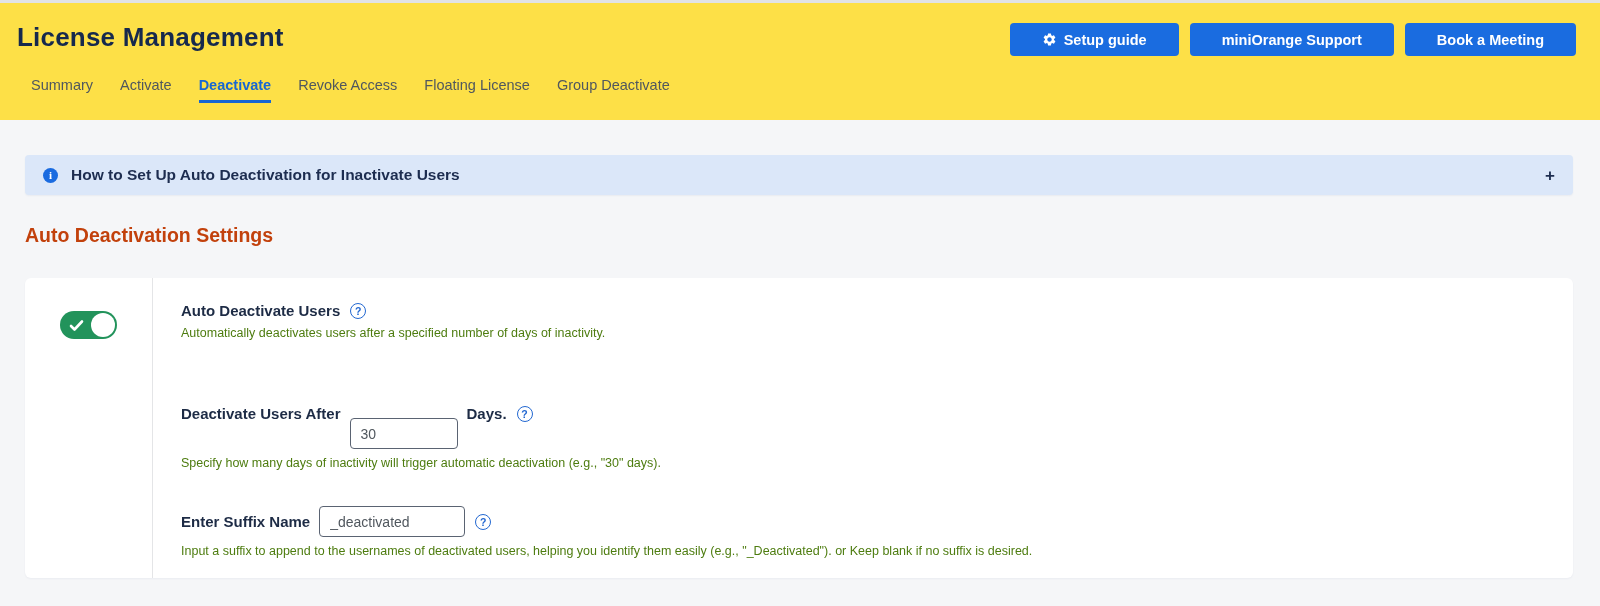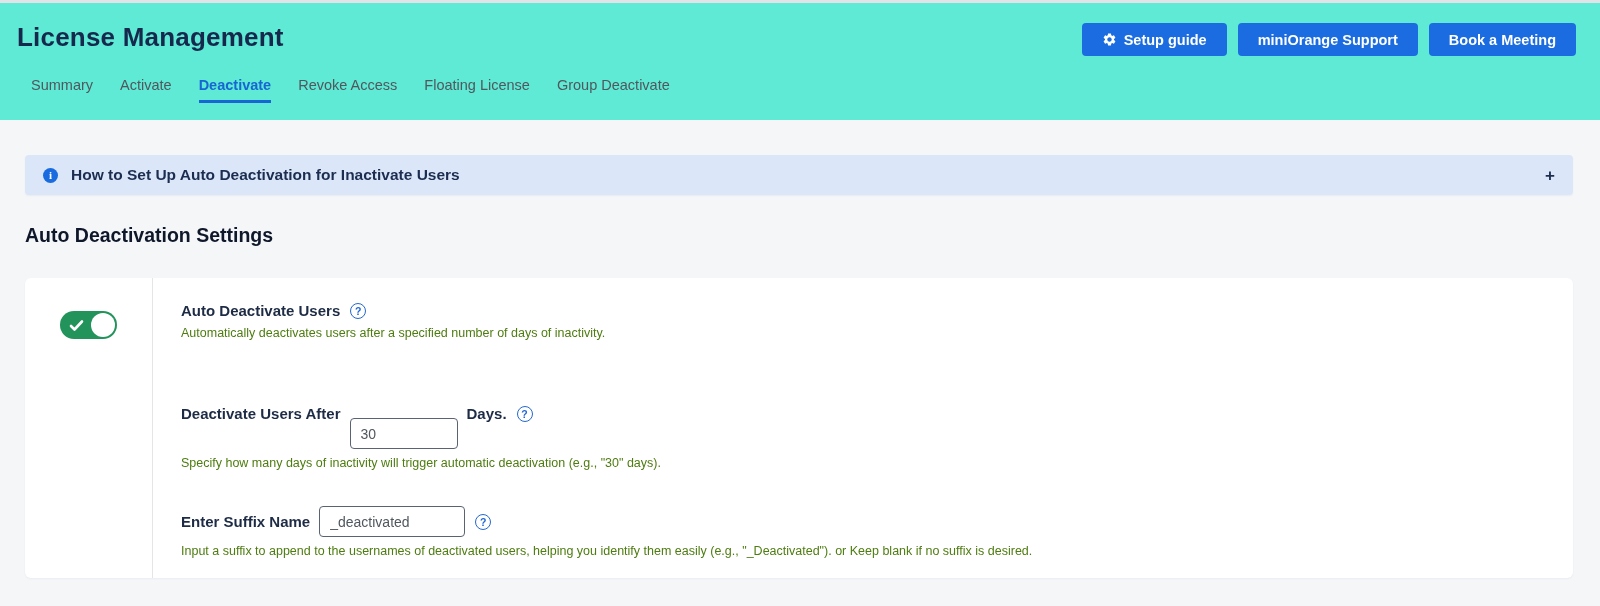--- a/index.html
+++ b/index.html
@@ -6,35 +6,35 @@
   html, body { width: 1600px; height: 606px; }
   body {
     font-family: "Liberation Sans", sans-serif;
     background: #f5f6f8;
     color: #1d2b45;
     overflow: hidden;
   }
   .top-strip { height: 3px; background: #e1e3e6; width: 100%; }
 
   
-  header { background: #5eead4; padding: 0 24px 0 17px; }
+  header { background: #fde047; padding: 0 24px 0 17px; }
   .header-top {
     display: flex; justify-content: space-between; align-items: flex-start;
     padding-top: 19px;
   }
   h1.page-title {
     font-size: 26px; font-weight: 700; color: #16294d; letter-spacing: 0.2px;
   }
   .header-buttons { display: flex; gap: 11px; padding-right: 0; margin-top: 1px; }
   .btn {
     display: inline-flex; align-items: center; gap: 7px;
     background: #1a6ce0; color: #ffffff; border: none; cursor: pointer;
     font-family: "Liberation Sans", sans-serif;
     font-size: 14.5px; font-weight: 700;
-    padding: 0 20px; height: 33px; border-radius: 4px;
+    padding: 0 32px; height: 33px; border-radius: 4px;
   }
   .btn svg { display: block; }
 
   nav.tabs {
     display: flex; gap: 27px; margin-top: 21px; padding-left: 14px; padding-bottom: 17px;
   }
   .tab {
     font-size: 14.5px; color: #50575e; cursor: pointer; padding-bottom: 6px;
     border-bottom: 3px solid transparent; line-height: 17px;
   }
@@ -54,21 +54,21 @@
   .banner-text { font-size: 15.5px; font-weight: 700; color: #1d2d50; flex: 1; }
   .info-icon {
     width: 15px; height: 15px; border-radius: 50%; background: #1a6be0;
     color: #ffffff; font-size: 11px; font-weight: 700;
     display: inline-flex; align-items: center; justify-content: center;
     font-family: "Liberation Serif", serif; flex: 0 0 auto;
   }
   .plus-icon { font-size: 17px; font-weight: 700; color: #1d2d50; line-height: 1; }
 
   h2.section-heading {
-    margin-top: 29px; font-size: 19.5px; font-weight: 700; color: #0f172a;
+    margin-top: 29px; font-size: 19.5px; font-weight: 700; color: #c2410c;
     padding-left: 0;
   }
 
   .card {
     margin-top: 31px; background: #ffffff; border-radius: 6px;
     height: 300px; display: flex;
     box-shadow: 0 1px 2px rgba(30,60,120,0.05);
   }
   .card-left {
     width: 128px; flex: 0 0 128px; border-right: 1px solid #e4e5e7;

